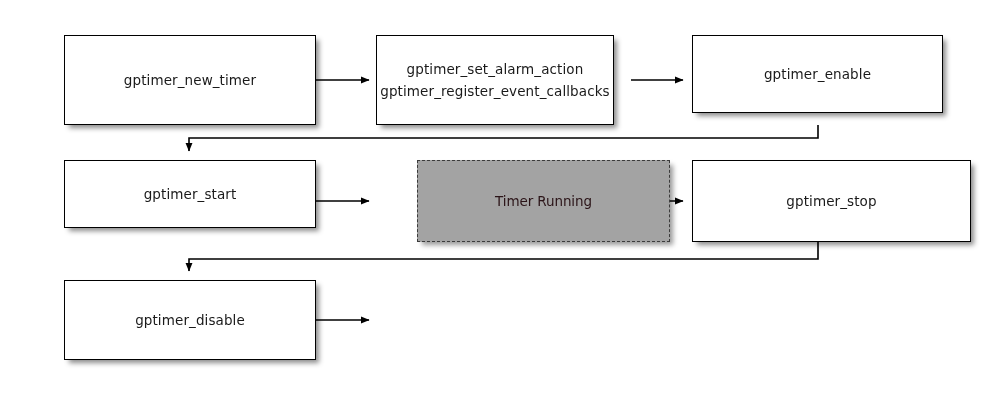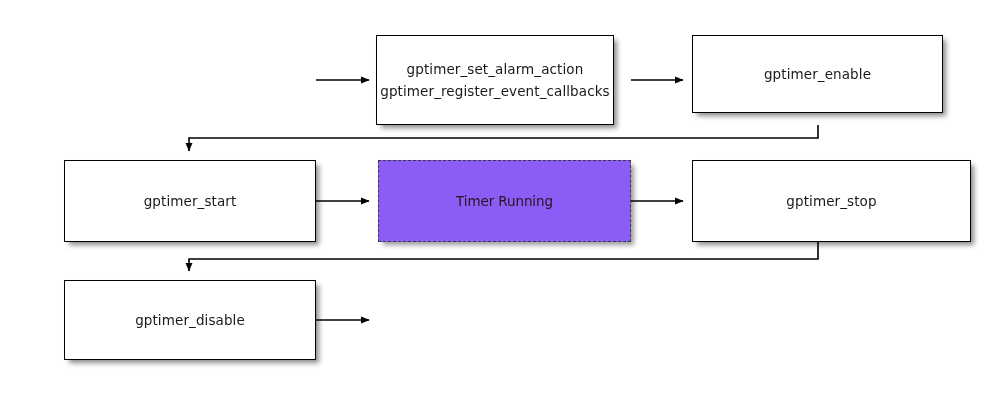--- a/index.html
+++ b/index.html
@@ -41,23 +41,24 @@
     z-index: 2;
   }
   .node .label {
     font-size: 13.5px;
     line-height: 1.65;
     color: #1a1a1a;
     letter-spacing: 0.1px;
     white-space: nowrap;
   }
   .node.highlight {
-    background: #8b5cf6;
+    background: #a3a3a3;
     border: 1.6px dashed #3b3b3b;
     box-shadow: 4px 4px 5px -1px rgba(0,0,0,0.40);
+    margin-left: 39px;
   }
   .node.highlight .label {
     color: #2b1418;
     letter-spacing: -0.1px;
   }
 </style>
 </head>
 <body>
 
 <div id="diagram">
@@ -91,31 +92,34 @@
 
     <g>
       <path d="M818,242 L818,259 L189,259 L189,271" stroke="#000000" stroke-width="1.6" fill="none" stroke-linejoin="miter" marker-end="url(#arrowhead)"></path>
     </g>
 
     <g>
       <path d="M316,320 L369,320" stroke="#000000" stroke-width="1.6" fill="none" marker-end="url(#arrowhead)"></path>
     </g>
   </svg>
 
+  <div class="node" id="node-new-timer" style="left: 64px; top: 35px; width: 252px; height: 90px;">
+    <span class="label">gptimer_new_timer</span>
+  </div>
 
   <div class="node" id="node-set-alarm-action" style="left: 376px; top: 35px; width: 238px; height: 90px;">
     <span class="label">gptimer_set_alarm_action</span>
     <span class="label">gptimer_register_event_callbacks</span>
   </div>
 
   <div class="node" id="node-enable" style="left: 692px; top: 35px; width: 251px; height: 78px;">
     <span class="label">gptimer_enable</span>
   </div>
 
-  <div class="node" id="node-start" style="left: 64px; top: 160px; width: 252px; height: 82px;">
+  <div class="node" id="node-start" style="left: 64px; top: 160px; width: 252px; height: 68px;">
     <span class="label">gptimer_start</span>
   </div>
 
   <div class="node highlight" id="node-timer-running" style="left: 378px; top: 160px; width: 253px; height: 82px;">
     <span class="label">Timer Running</span>
   </div>
 
   <div class="node" id="node-stop" style="left: 692px; top: 160px; width: 279px; height: 82px;">
     <span class="label">gptimer_stop</span>
   </div>

